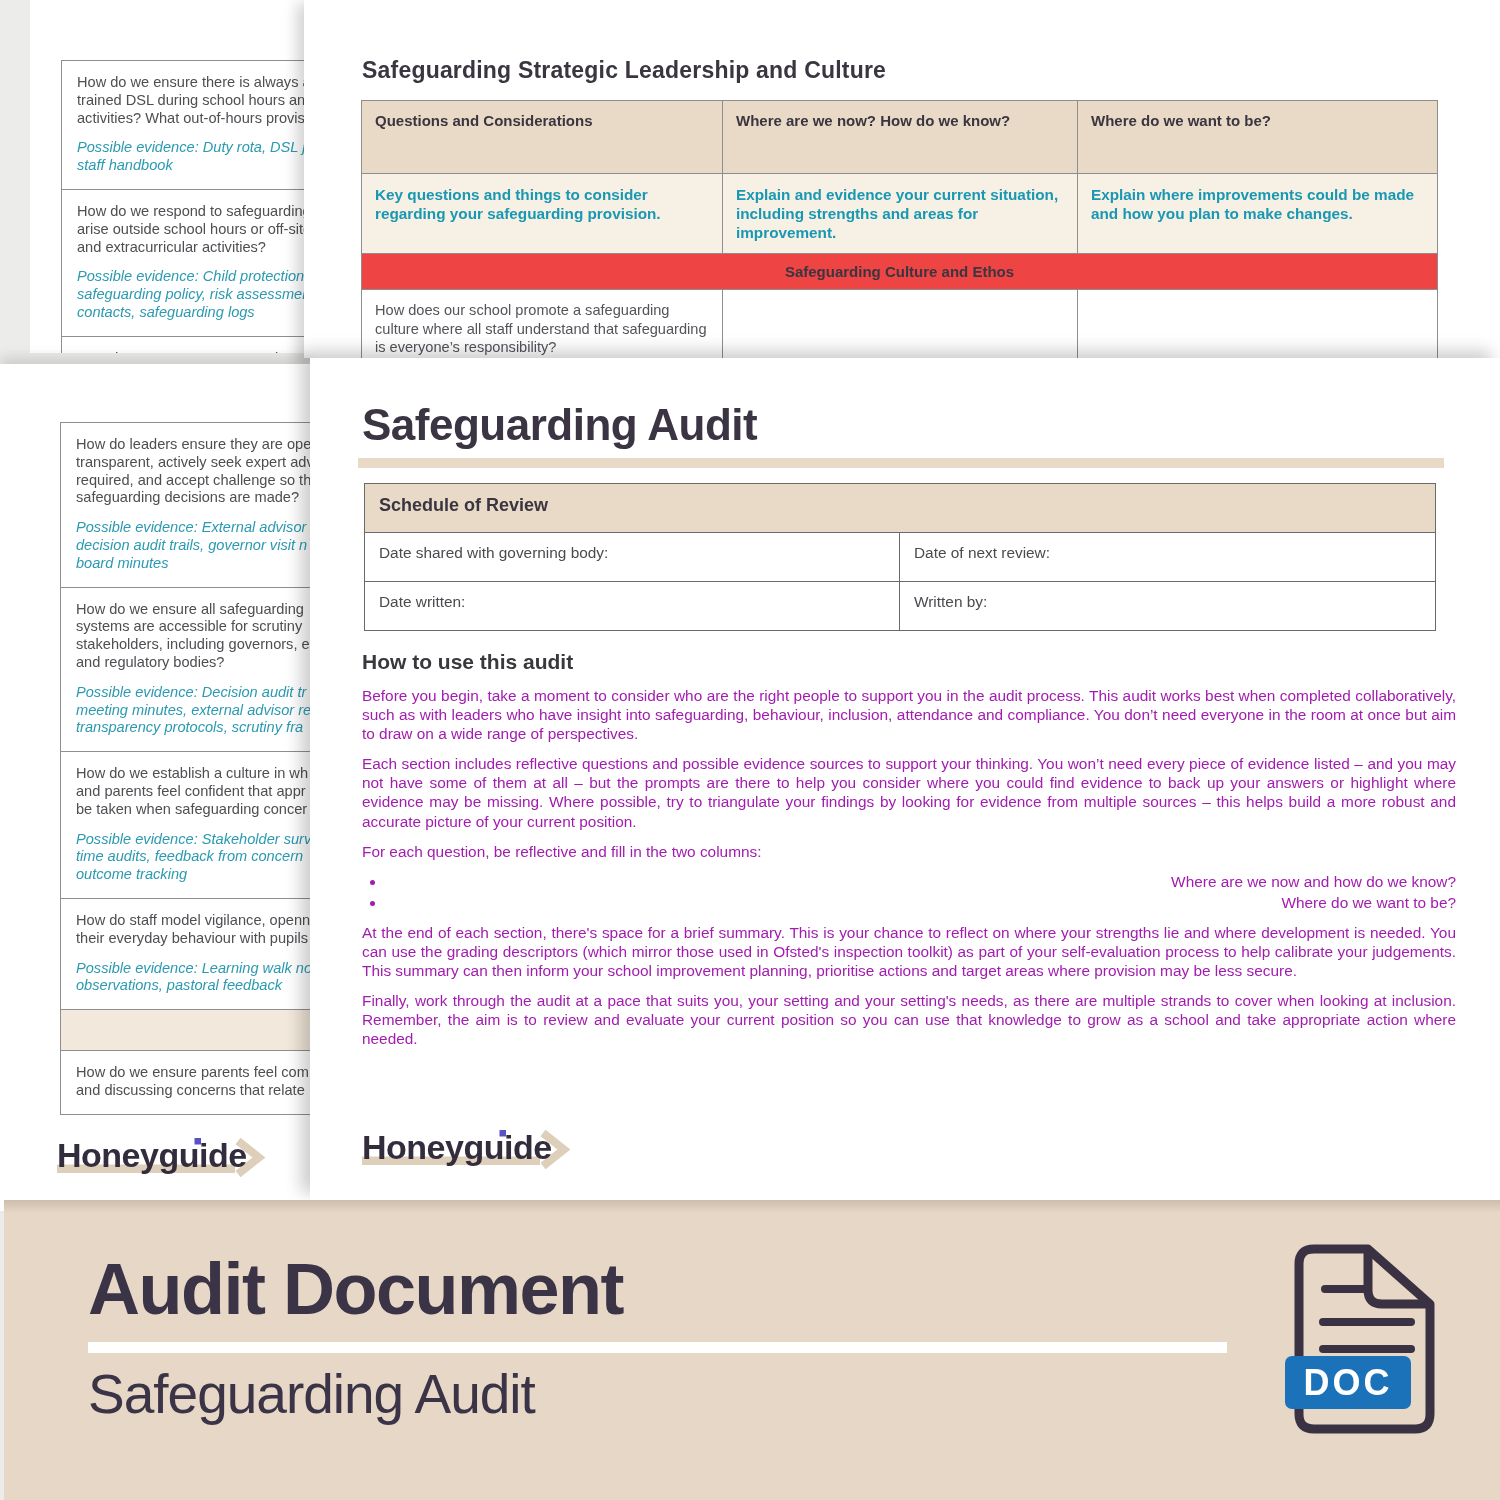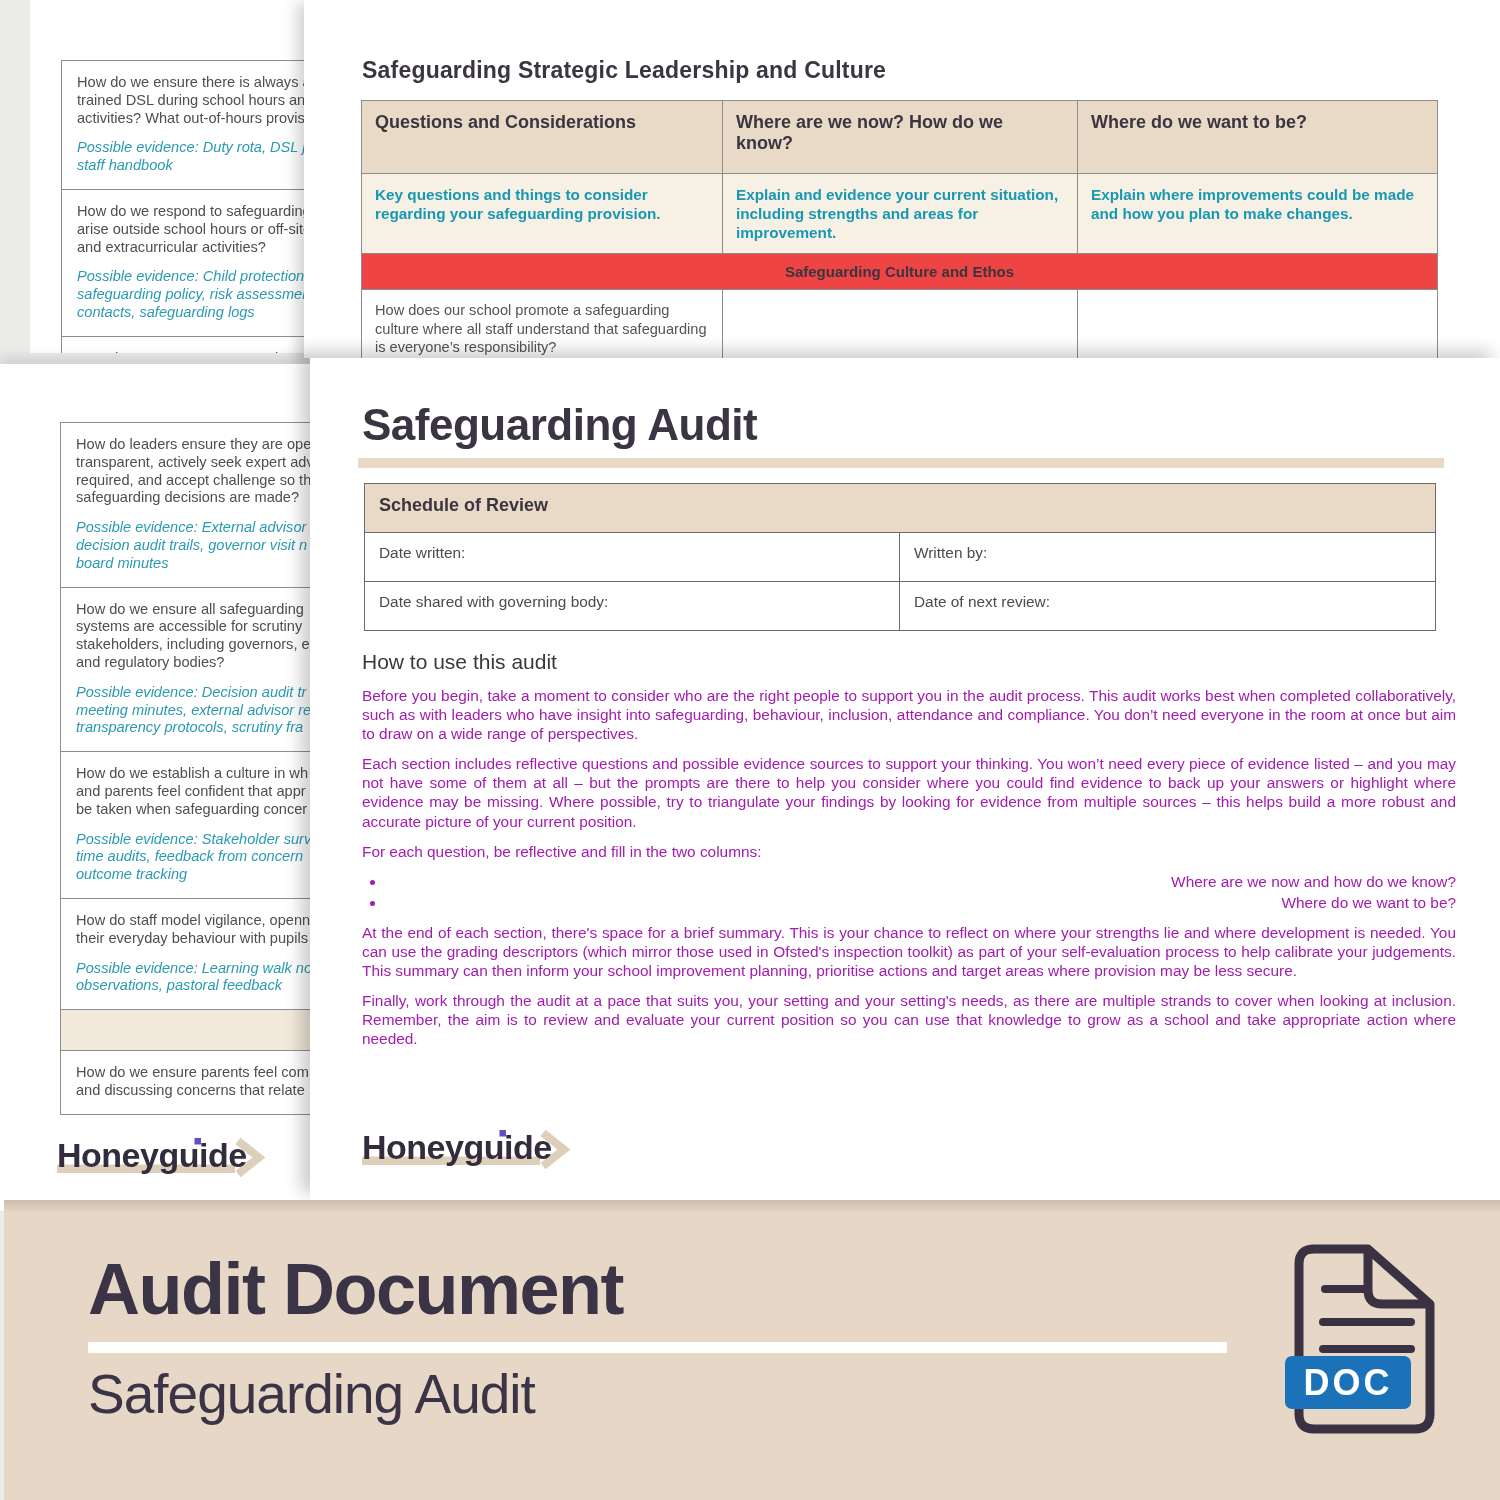--- a/index.html
+++ b/index.html
@@ -21,32 +21,32 @@
   .qa-q{color:#4e4e53;font-size:14.6px;line-height:1.22;white-space:pre;}
   .qa-ev{color:#2a9ab1;font-size:14.6px;line-height:1.22;font-style:italic;white-space:pre;margin-top:12px;}
   .qa-spacer{height:40px;background:#f2e8db;border-bottom:1px solid #8e8e8e;padding:0;}
   #table-a{left:31px;top:60px;}
   #table-d{left:60px;top:58px;}
 
   
   #title-b{position:absolute;left:58px;top:57px;font-size:23px;font-weight:bold;color:#3a3540;letter-spacing:.2px;}
   #table-b{position:absolute;left:57px;top:100px;width:1076px;border-collapse:collapse;table-layout:fixed;}
   #table-b td{border:1px solid #8e8e8e;vertical-align:top;padding:11px 13px;}
-  #table-b .hdr td{background:#e8dac6;font-weight:bold;font-size:18px;color:#3a3540;height:50px;}
+  #table-b .hdr td{background:#e8dac6;font-weight:bold;font-size:15px;color:#3a3540;height:50px;}
   #table-b .sub td{background:#f7f0e5;color:#1898b2;font-weight:bold;font-size:15.3px;line-height:1.25;height:56px;}
   #table-b .sect td{background:#ef4444;text-align:center;font-weight:bold;font-size:15px;color:#3a3540;padding:9px 6px;}
   #table-b .qrow td{background:#fff;font-size:14.6px;color:#53535a;line-height:1.25;height:70px;}
 
   
   #title-c{position:absolute;left:52px;top:42px;font-size:44px;font-weight:bold;color:#3a3443;letter-spacing:-.5px;}
   #title-bar{position:absolute;left:48px;top:100px;width:1086px;height:10px;background:#e8dac7;}
   #table-c{position:absolute;left:54px;top:125px;width:1071px;border-collapse:collapse;table-layout:fixed;}
   #table-c td{border:1px solid #6a6a6a;vertical-align:top;font-size:15.4px;color:#4b4a4f;padding:11px 14px;height:26px;}
   #table-c .sched-hdr td{background:#e8dac6;font-weight:bold;font-size:18px;color:#3a3540;height:26px;}
-  #howto-h{position:absolute;left:52px;top:292px;font-size:21px;font-weight:normal;color:#39383d;}
+  #howto-h{position:absolute;left:52px;top:292px;font-size:21px;font-weight:bold;color:#39383d;}
   #howto-body{position:absolute;left:52px;top:328px;width:1094px;font-size:15.4px;color:#a21caf;line-height:1.24;text-align:justify;}
   #howto-body p{margin:0 0 11px 0;}
   #howto-body ul{margin:0 0 11px 24px;padding:0;}
   #howto-body li{margin:2px 0;text-align:right;}
 
   
   .logo{position:absolute;width:210px;height:48px;}
   #logo-d{left:57px;top:770px;}
   #logo-c{left:52px;top:768px;}
 
@@ -172,26 +172,26 @@
   <table id="table-c">
     <colgroup>
         <col style="width:535px">
         <col style="width:536px">
       </colgroup>
     <tbody>
         <tr class="sched-hdr">
       <td colspan="2">Schedule of Review</td>
     </tr>
     <tr>
+      <td>Date shared with governing body:</td>
+      <td>Date of next review:</td>
+    </tr>
+    <tr>
       <td>Date written:</td>
       <td>Written by:</td>
-    </tr>
-    <tr>
-      <td>Date shared with governing body:</td>
-      <td>Date of next review:</td>
     </tr>
   </tbody>
     </table>
 
   <div id="howto-h">How to use this audit</div>
   <div id="howto-body">
     <p>Before you begin, take a moment to consider who are the right people to support you in the audit process. This audit works best when completed collaboratively, such as with leaders who have insight into safeguarding, behaviour, inclusion, attendance and compliance. You don’t need everyone in the room at once but aim to draw on a wide range of perspectives.</p>
     <p>Each section includes reflective questions and possible evidence sources to support your thinking. You won’t need every piece of evidence listed – and you may not have some of them at all – but the prompts are there to help you consider where you could find evidence to back up your answers or highlight where evidence may be missing. Where possible, try to triangulate your findings by looking for evidence from multiple sources – this helps build a more robust and accurate picture of your current position.</p>
     <p>For each question, be reflective and fill in the two columns:</p>
     <ul>

